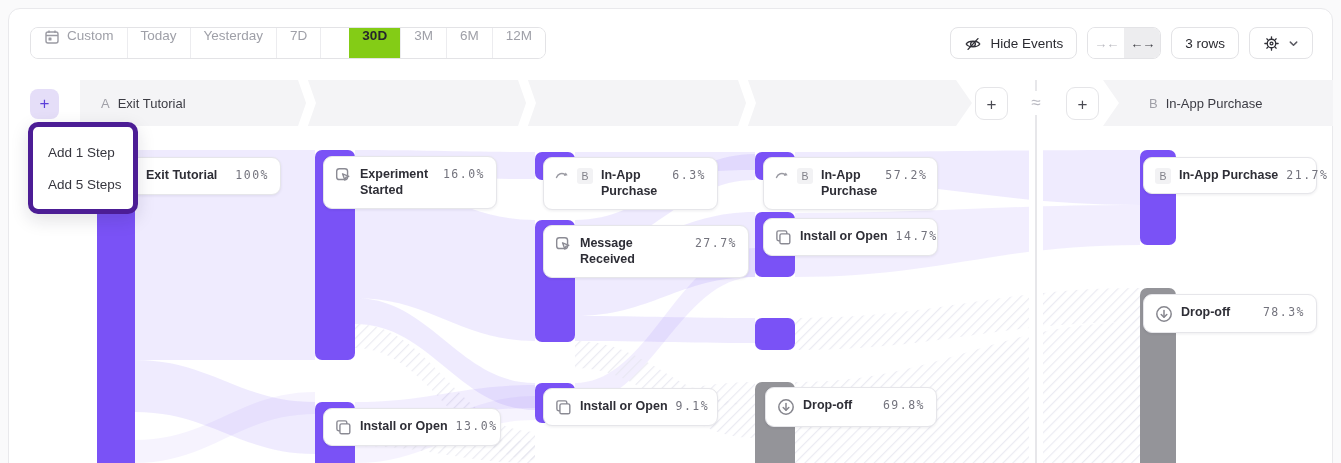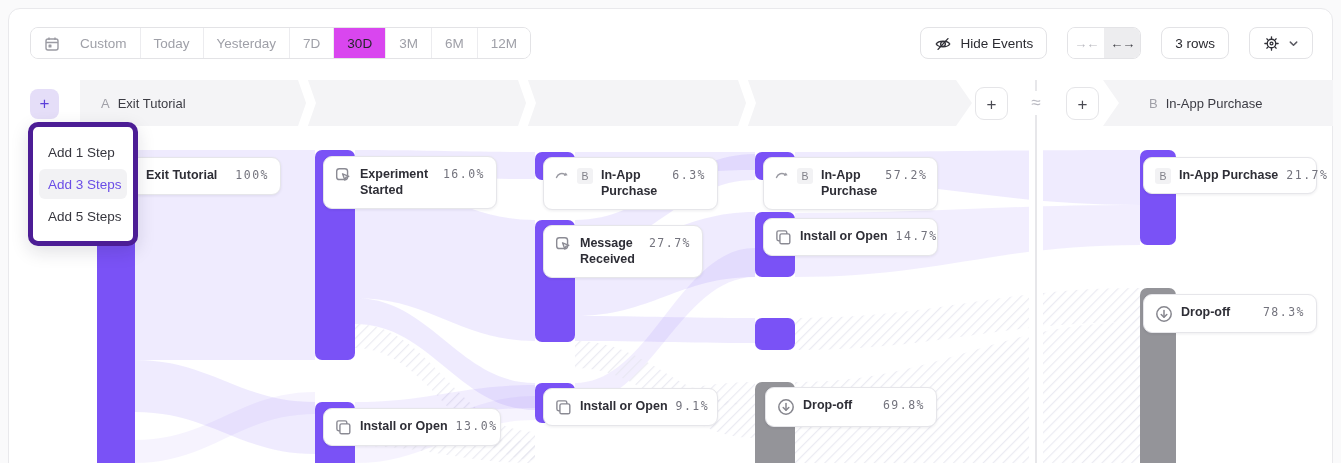--- a/index.html
+++ b/index.html
@@ -2,24 +2,24 @@
 <html><head>
 <meta charset="utf-8">
 <style>
   html,body{margin:0;padding:0;background:#fafafb;font-family:"Liberation Sans",sans-serif;}
   .stage{position:relative;width:1341px;height:463px;overflow:hidden;background:#fafafb;}
   .panel{position:absolute;left:8px;top:8px;width:1325px;height:470px;background:#fff;border:1px solid #e9e9ec;border-radius:12px;box-sizing:border-box;}
 
   
   .toolbar{position:absolute;left:30px;top:27px;width:1283px;height:32px;display:flex;justify-content:space-between;z-index:30;}
   .date-seg{display:flex;border:1px solid #e3e3e6;border-radius:8px;overflow:hidden;background:#fff;height:32px;box-sizing:border-box;}
-  .dseg{display:flex;align-items:center;gap:20px;padding:0 13px;font-size:13.5px;color:#9fa0a8;background:#fff;border:none;border-right:1px solid #ececef;cursor:pointer;font-family:inherit;}
+  .dseg{display:flex;align-items:flex-start;gap:7px;padding:0 13px;font-size:13.5px;color:#9fa0a8;background:#fff;border:none;border-right:1px solid #ececef;cursor:pointer;font-family:inherit;}
   .dseg:last-child{border-right:none;}
-  .dseg.on{background:#d946ef;color:#26262c;font-weight:400;}
-  .tb-right{display:flex;gap:20px;align-items:center;}
+  .dseg.on{background:#84cc16;color:#26262c;font-weight:700;margin-left:28px;}
+  .tb-right{display:flex;gap:10px;align-items:center;}
   .tb-btn{display:flex;align-items:center;gap:8px;height:32px;padding:0 13px;background:#fff;border:1px solid #e3e3e6;border-radius:8px;font-size:13.5px;font-weight:500;color:#2b2b31;cursor:pointer;font-family:inherit;box-sizing:border-box;}
   .seg2{display:flex;height:32px;border:1px solid #e3e3e6;border-radius:8px;overflow:hidden;background:#fff;box-sizing:border-box;}
   .seg2 button{width:36px;border:none;background:#fff;color:#b9b9c0;font-size:13px;cursor:pointer;display:flex;align-items:center;justify-content:center;letter-spacing:-1px;font-family:inherit;}
   .seg2 button.on{background:#ededef;color:#3a3a40;}
 
   
   .band{position:absolute;top:80px;height:46px;background:#f4f4f6;display:flex;align-items:center;gap:8px;font-size:13px;z-index:5;box-sizing:border-box;}
   .band-a{left:80px;width:892px;padding-left:21px;clip-path:polygon(0 0,calc(100% - 16px) 0,100% 50%,calc(100% - 16px) 100%,0 100%);}
   .band-b{left:1103px;width:230px;padding-left:46px;clip-path:polygon(0 0,100% 0,100% 100%,0 100%,16px 50%);}
   .band .letter{color:#a0a0a8;}
@@ -144,21 +144,21 @@
           <svg width="14" height="13" viewBox="0 0 14 13" fill="none" stroke="#9b9ba3" stroke-width="1.4" stroke-linecap="round">
             <path d="M1.5 9.5 C3 5.5 7 4.5 10.3 6.6"></path>
             <path d="M12.6 7.2 L8.8 7.9 L10.7 4.5 Z" fill="#9b9ba3" stroke="none"></path>
           </svg>
         </span>
         <span class="bbadge">B</span>
         <span class="nlabel">In-App Purchase</span>
         <span class="npct">6.3%</span>
       </div>
       <div class="bar purple" style="left: 535px; top: 220px; width: 40px; height: 122px;"></div>
-      <div class="ncard two" style="left: 543px; top: 225px; width: 160px; min-height: 52px;">
+      <div class="ncard two" style="left: 543px; top: 225px; width: 206px; min-height: 52px;">
         <span class="nicon">
           <svg width="17" height="17" viewBox="0 0 18 18" fill="none" stroke="#8b8b94" stroke-width="1.5" stroke-linejoin="round">
             <rect x="1.8" y="1.8" width="11.5" height="11.5" rx="2.8"></rect>
             <path d="M8 7.2 L14.6 9.9 L11.6 10.9 L10.5 13.9 Z" fill="#fff"></path>
           </svg>
         </span>
         <span class="nlabel">Message Received</span>
         <span class="npct">27.7%</span>
       </div>
       <div class="bar purple" style="left: 535px; top: 383px; width: 40px; height: 40px;"></div>
@@ -306,16 +306,15 @@
               <path d="M2.5 4.5 L6 8 L9.5 4.5"></path>
             </svg>
           </span>
       </button>
     </div>
   </div>
 
   <button class="add-left">+</button>
   <div class="menu">
       <div class="mitem">Add 1 Step</div>
-      <div class="mitem hl">Add 3 Steps</div>
       <div class="mitem">Add 5 Steps</div>
     </div>
 </div>
 
 </body></html>

